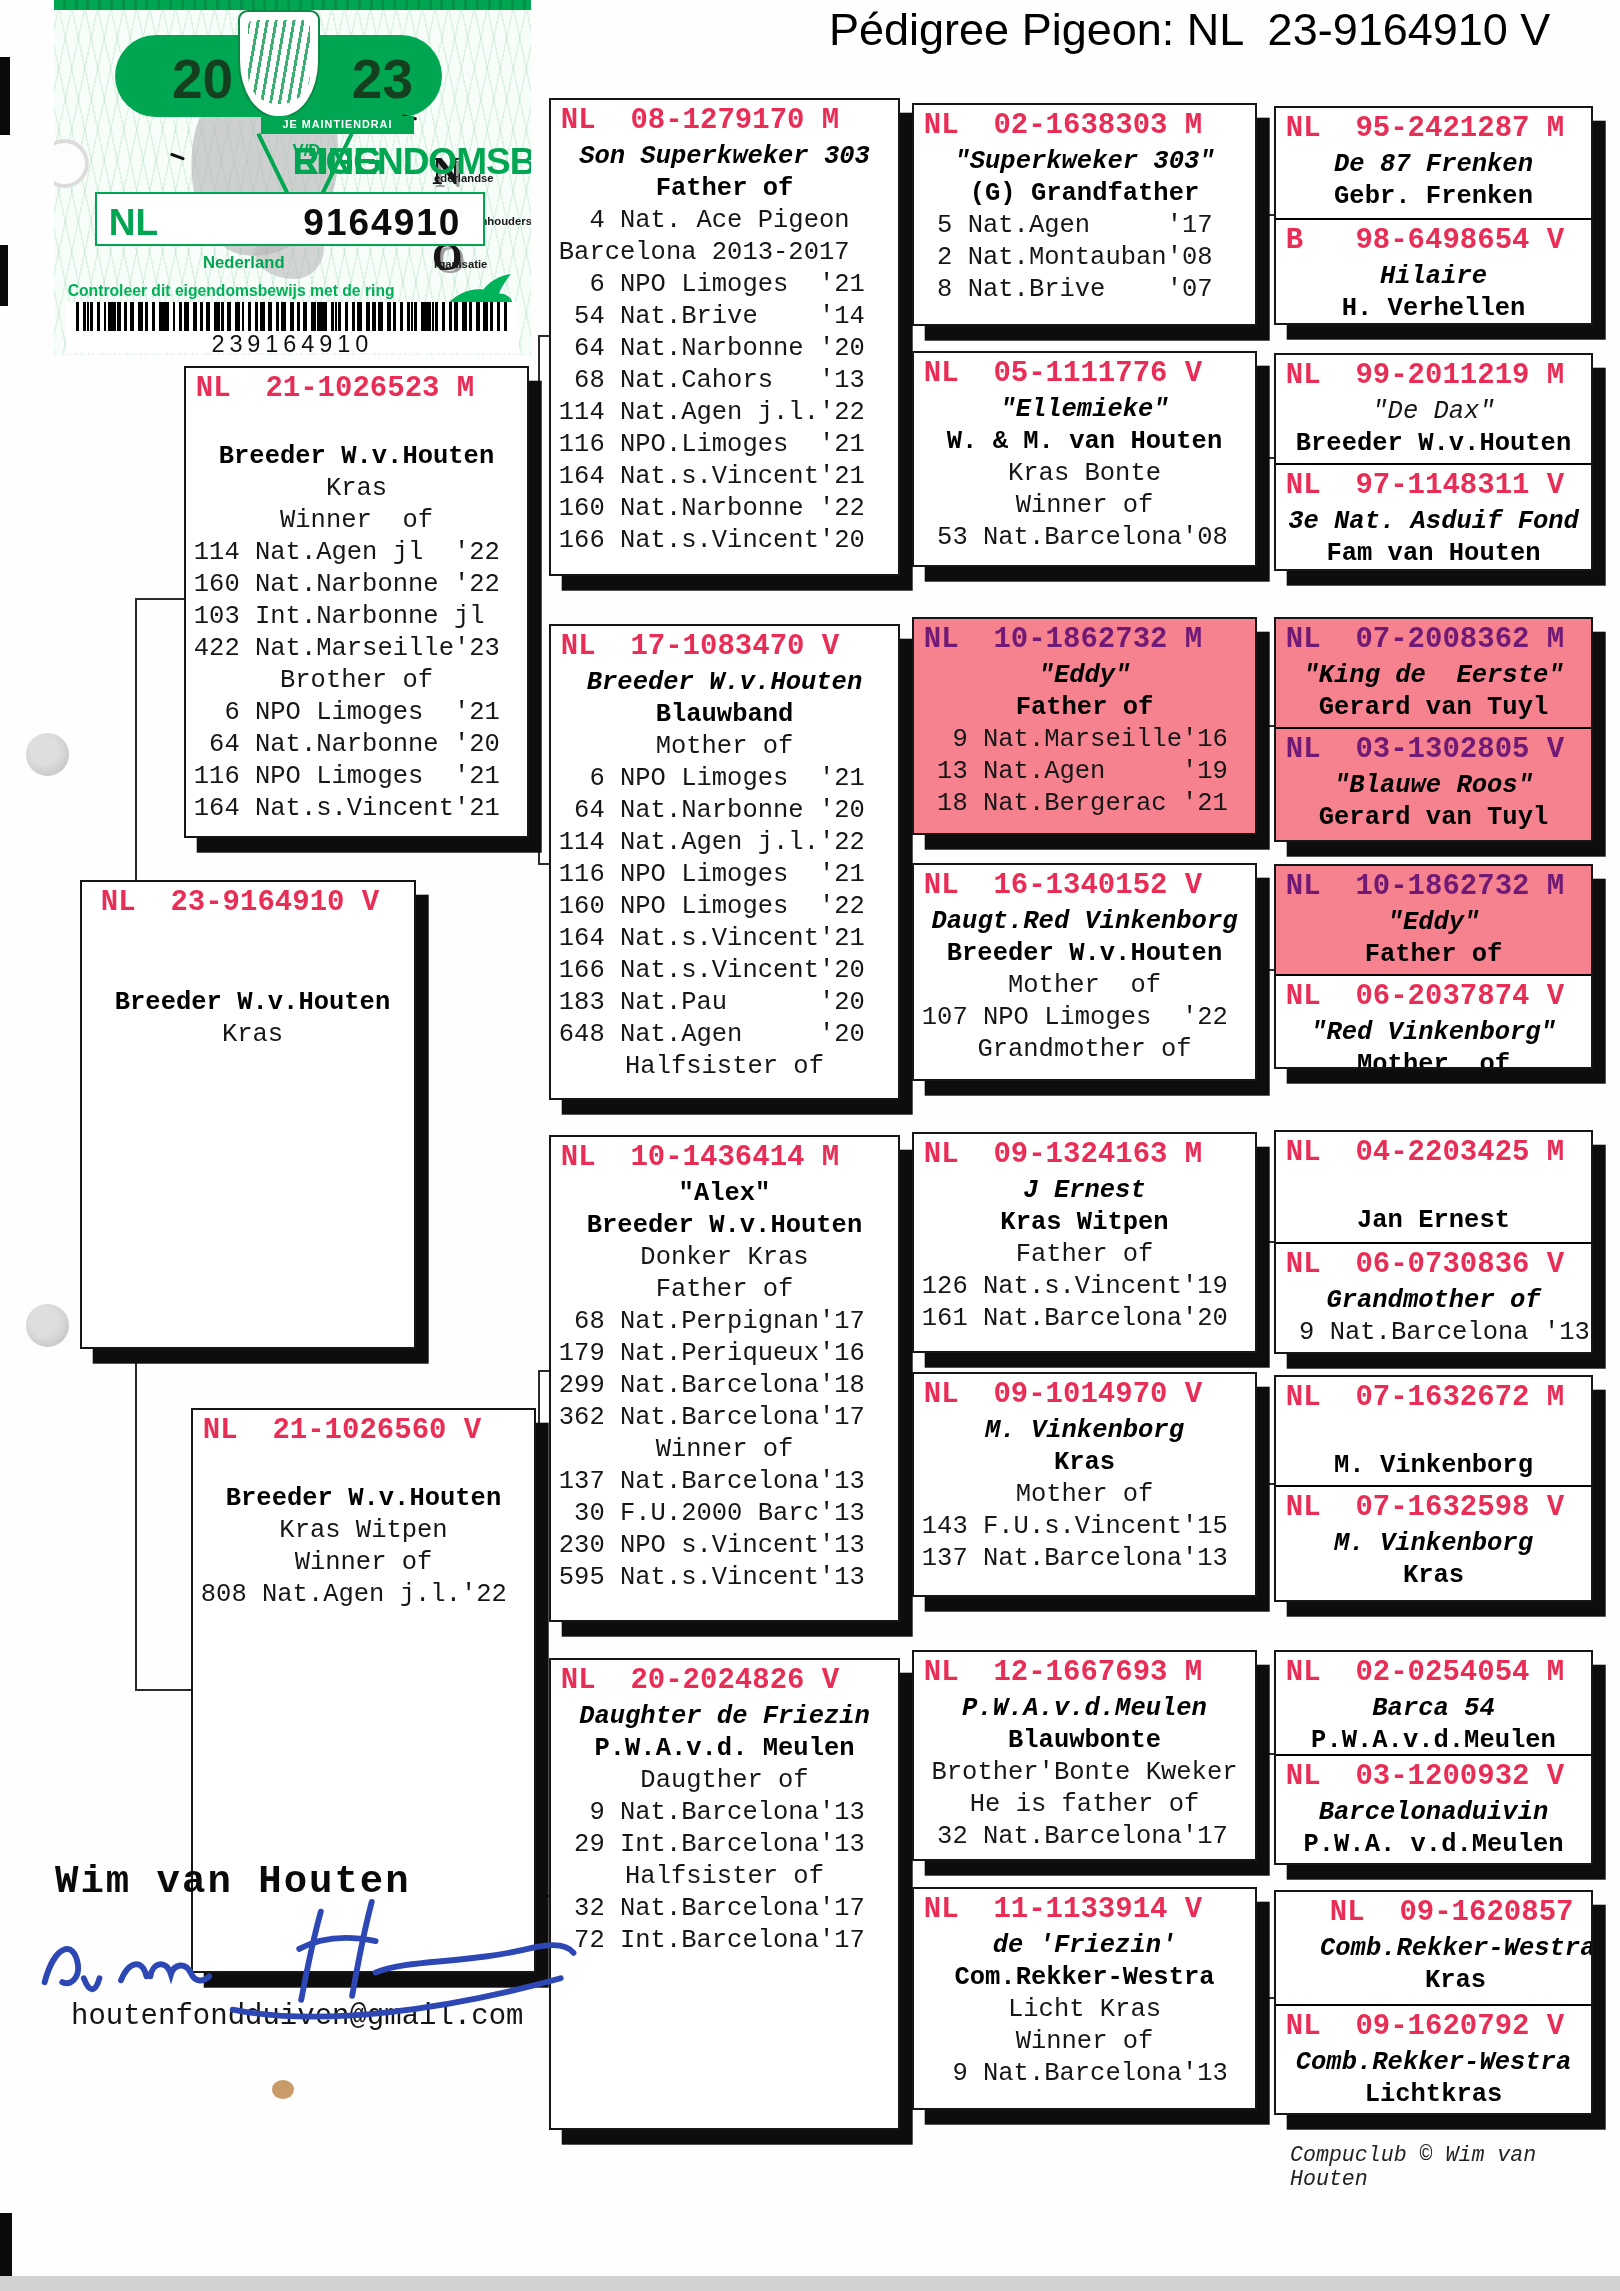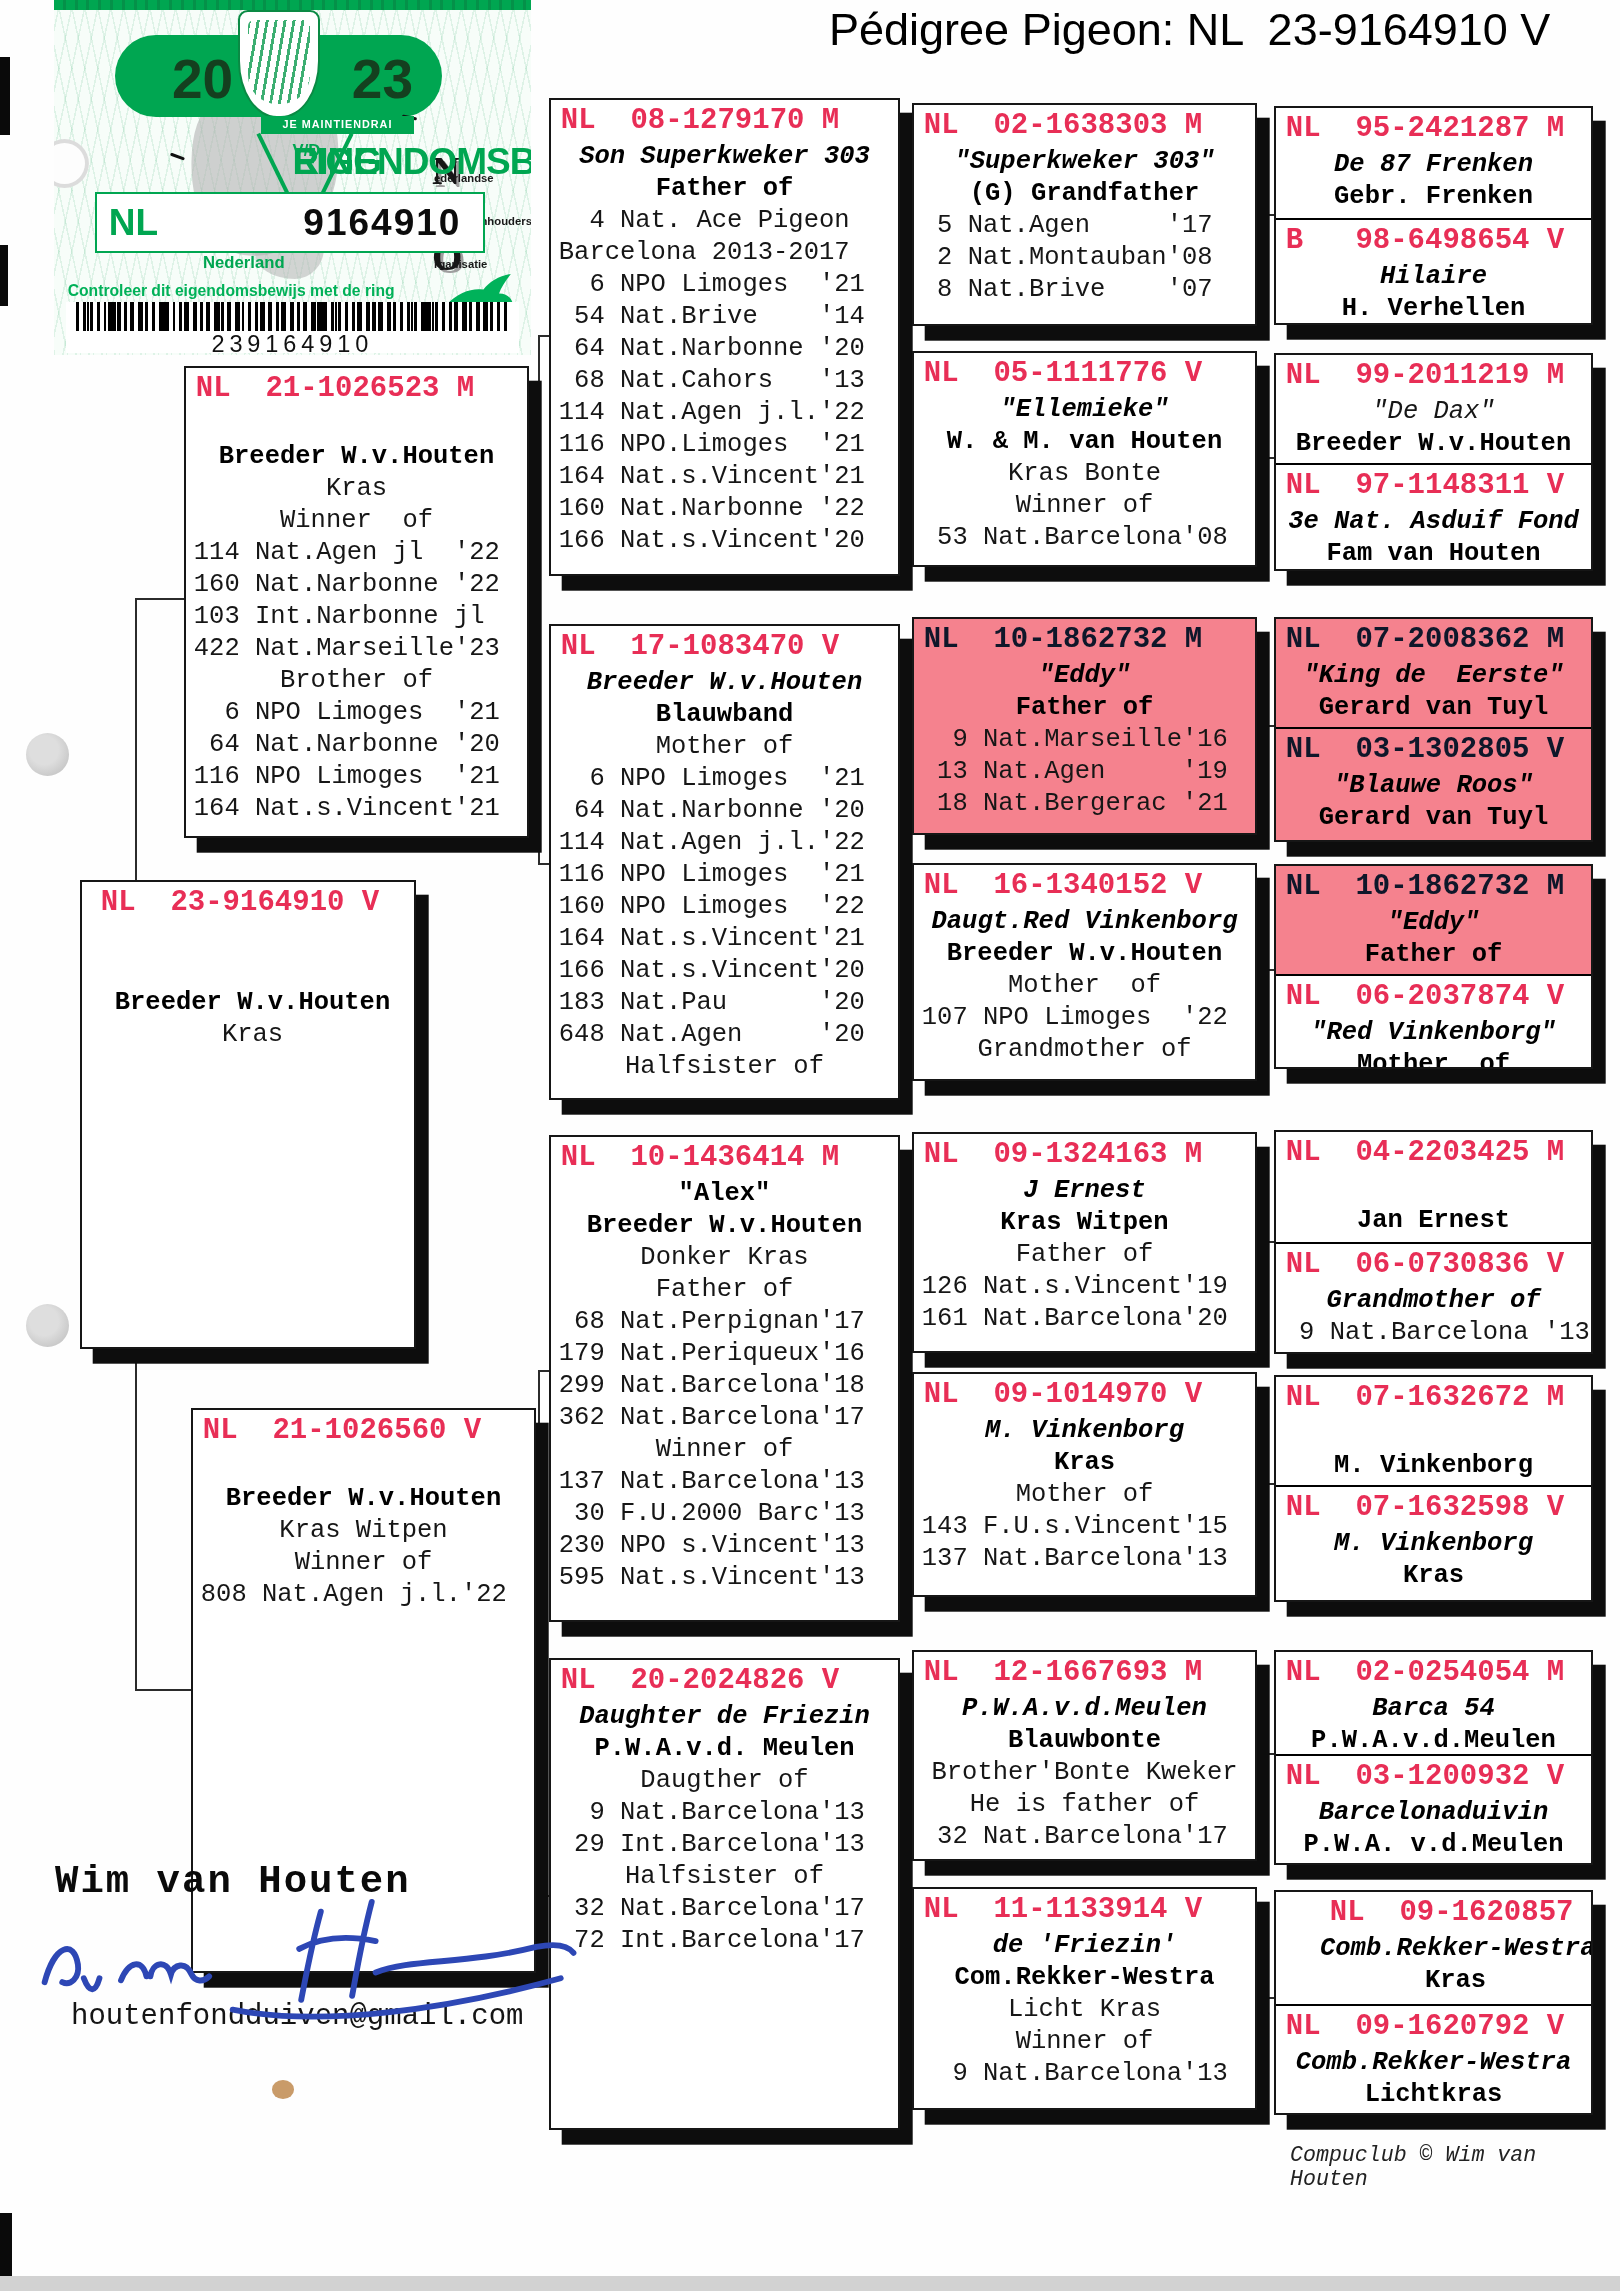--- a/index.html
+++ b/index.html
@@ -7,21 +7,21 @@
   }
   html,body{margin:0;padding:0;background:#9c9c9c;}
   #page{position:relative;width:1620px;height:2292px;background:#fefefe;overflow:hidden;
         font-family:"Liberation Mono","DejaVu Sans Mono",monospace;}
   
   .pbox,.pair{position:absolute;background:#fff;border:2px solid #161616;
         box-shadow:12.7px 14.7px 0 #0d0d0d;z-index:2;box-sizing:border-box;}
   .pbox.pink{background:var(--pink);}
   .hdr{font-weight:bold;font-size:29px;line-height:41px;color:var(--red);
        white-space:pre;padding-left:9.8px;}
-  .hdr.black{color:#0f172a;}
+  .hdr.black{color:#701a75;}
   .ln{font-size:25.5px;line-height:32px;min-height:32px;white-space:pre;color:#161616;padding-left:7.8px;}
   .ln.c{text-align:center;padding-left:0;}
   .ln.b{font-weight:bold;color:#000;}
   .ln.i{font-style:italic;}
   .pair{padding:0;}
   .half{position:relative;overflow:hidden;box-sizing:border-box;}
   .half.pink{background:var(--pink);}
   .half.white{background:#fff;}
   .half + .half{border-top:2px solid #000000;}
   .conn{position:absolute;background:#2b2b2b;z-index:1;}
@@ -61,22 +61,22 @@
       background:repeating-linear-gradient(100deg, rgba(0,150,70,.85) 0 2.9px, transparent 2.9px 8.8px);}
   .stk-motto{left:163px;top:116px;width:153px;height:17.6px;background:var(--green);color:#fff;
       font-family:"Liberation Sans",sans-serif;font-weight:bold;font-size:10.8px;line-height:17.6px;
       text-align:center;letter-spacing:1px;z-index:3;margin-left:44px;}
   .stk-v1{left:222px;top:129px;width:3.9px;height:90px;background:var(--green);transform:rotate(-26deg);}
   .stk-v2{left:276px;top:129px;width:3.9px;height:90px;background:var(--green);transform:rotate(26deg);}
   .stk-title{left:0;top:141px;width:100%;text-align:center;color:var(--green);
       font-family:"Liberation Sans",sans-serif;font-weight:bold;z-index:3;}
   .stk-title .big{font-size:37px;letter-spacing:-1px;}
   .stk-title .small{font-size:16.7px;}
-  .stk-nlbox{left:41px;top:192px;width:390px;height:61px;border:2.9px solid var(--green);
-      background:#fff;display:flex;align-items:center;position:absolute;z-index:3;}
+  .stk-nlbox{left:41px;top:192px;width:390px;height:54px;border:2.9px solid var(--green);
+      background:#fff;display:flex;align-items:flex-end;position:absolute;z-index:3;}
   .stk-nl{position:static;color:var(--green);font-family:"Liberation Sans",sans-serif;
       font-weight:bold;font-size:37px;padding-left:11.8px;}
   .stk-num{position:static;margin-left:auto;padding-right:21.6px;color:#0c0c0c;
       font-family:"Liberation Sans",sans-serif;font-weight:bold;font-size:37px;letter-spacing:2px;}
   .stk-nederland{left:149px;top:253px;color:var(--green);
       font-family:"Liberation Sans",sans-serif;font-weight:bold;font-size:16.7px;}
   .stk-npo{left:378px;top:147px;width:98px;}
   .npo-row{position:static;display:flex;align-items:flex-end;height:43px;}
   .npo-big{font-family:"Liberation Serif",serif;font-weight:bold;font-size:39px;line-height:39px;
       color:#161616;text-shadow:2.9px 2.9px 0 #9e9e9e;}

